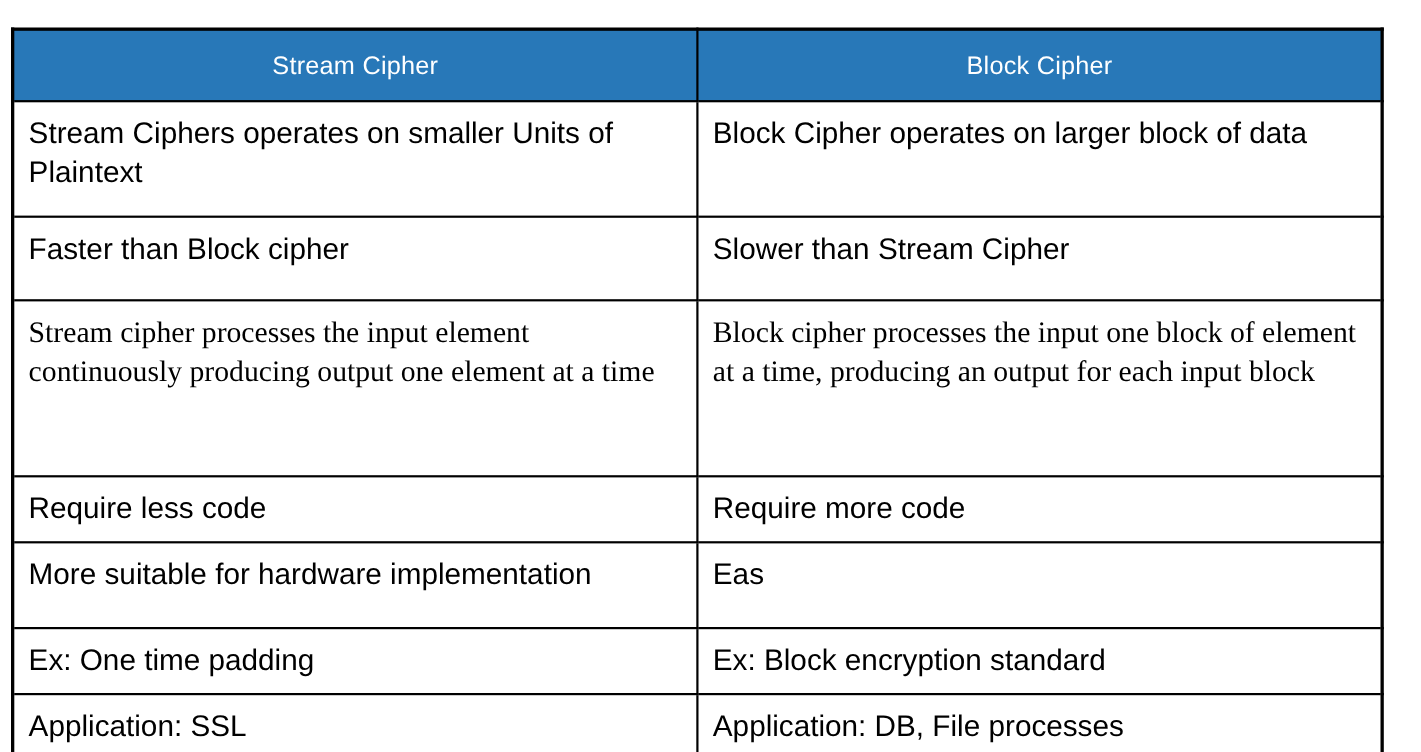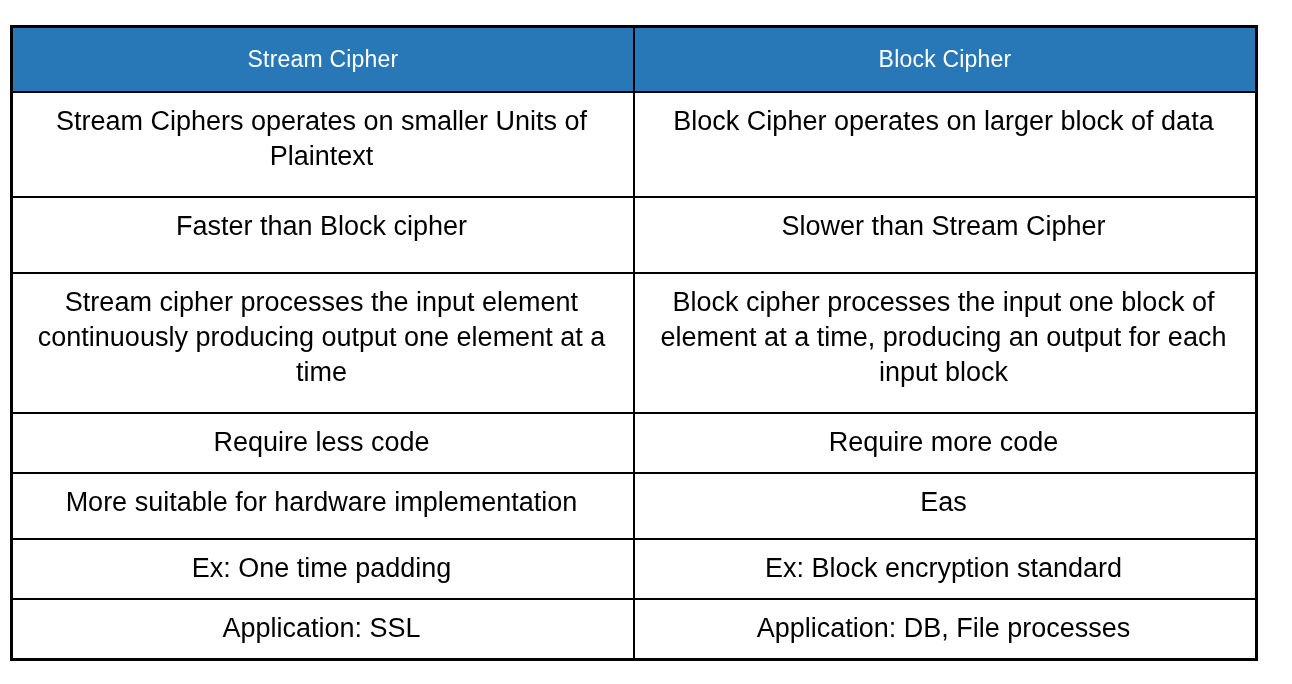--- a/index.html
+++ b/index.html
@@ -44,27 +44,27 @@
     vertical-align: middle;
     height: 65px;
     letter-spacing: 0.2px;
   }
   .cipher-table td {
     color: var(--body-text);
     font-size: 27px;
     line-height: 35px;
     vertical-align: top;
     padding: 11px 16px 12px 13px;
-    text-align: center;
+    text-align: left;
   }
   tbody tr:nth-child(1) { height: 105px; }
   tbody tr:nth-child(2) { height: 76px;  }
-  tbody tr:nth-child(3) { height: 140px; }
+  tbody tr:nth-child(3) { height: 160px; font-family: Liberation Serif, serif; }
   tbody tr:nth-child(4) { height: 54px;  }
-  tbody tr:nth-child(5) { height: 66px;  }
+  tbody tr:nth-child(5) { height: 78px;  }
   tbody tr:nth-child(6) { height: 53px;  }
   tbody tr:nth-child(7) { height: 56px;  }
 </style>
 </head>
 <body>
 
 <div class="page">
   <table class="cipher-table">
     <thead>
       <tr>

